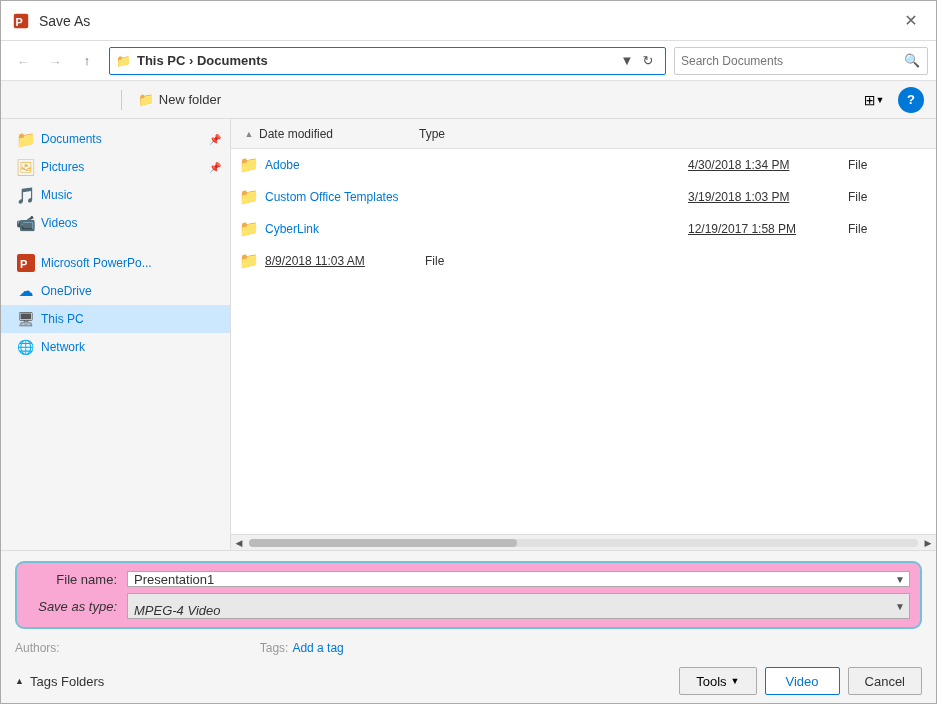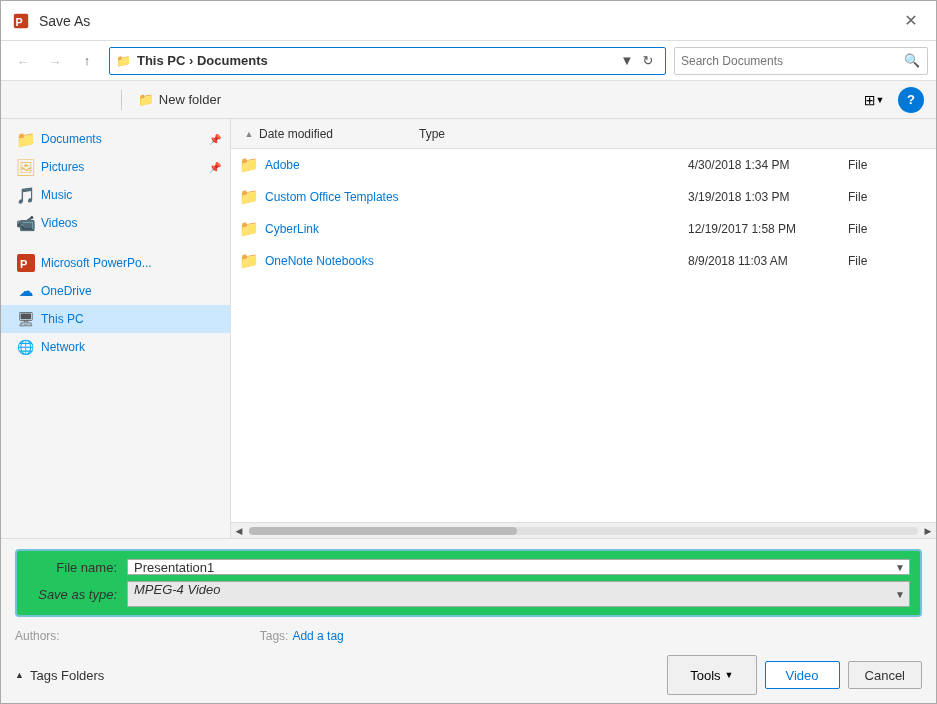--- a/index.html
+++ b/index.html
@@ -337,20 +337,21 @@
       font-size: 12px;
       color: #0078d7;
       overflow: hidden;
       text-overflow: ellipsis;
       white-space: nowrap;
     }
     .file-row-date {
       width: 160px;
       font-size: 12px;
       color: #333;
+      text-decoration: underline;
     }
     .file-row-type {
       width: 80px;
       font-size: 12px;
       color: #333;
       overflow: hidden;
     }
     
     .h-scroll-area {
       height: 16px;
@@ -391,23 +392,23 @@
 
     
     .bottom-area {
       background: #f5f5f5;
       border-top: 1px solid #ddd;
       padding: 10px 14px 6px 14px;
       flex-shrink: 0;
     }
     .form-highlight {
       border: 2px solid #74c2d8;
-      border-radius: 4px;
+      border-radius: 9px;
       padding: 8px 10px;
-      background: #22c55e;
+      background: #f9a8d4;
       margin-bottom: 8px;
     }
     .form-row {
       display: flex;
       align-items: center;
       margin-bottom: 6px;
     }
     .form-row:last-child { margin-bottom: 0; font-style: italic; }
     .form-label {
       width: 100px;
@@ -476,22 +477,22 @@
       cursor: pointer;
     }
     .action-row {
       display: flex;
       align-items: center;
       justify-content: flex-end;
       padding: 8px 0 2px 0;
       gap: 8px;
     }
     .tools-btn {
-      height: 40px;
-      padding: 0 22px;
+      height: 28px;
+      padding: 0 16px;
       border: 1px solid #aaa;
       background: #f0f0f0;
       cursor: pointer;
       font-size: 13px;
       display: flex;
       align-items: center;
       gap: 4px;
       border-radius: 2px;
       margin-right: auto;
     }
@@ -692,21 +693,20 @@
             <span style="color:#e8b84b;font-size:16px;">📁</span>
           </div>
           <span class="file-row-name">CyberLink</span>
           <span class="file-row-date">12/19/2017 1:58 PM</span>
           <span class="file-row-type">File</span>
         </div>
         <div class="file-row">
           <div class="file-row-icon">
             <span style="color:#e8b84b;font-size:16px;">📁</span>
           </div>
-          <span class="file-row-name">OneNote Notebooks</span>
           <span class="file-row-date">8/9/2018 11:03 AM</span>
           <span class="file-row-type">File</span>
         </div>
       </div>
 
       <div class="h-scroll-area">
         <div class="h-scroll-left">◀</div>
         <div class="h-scroll-track">
           <div class="h-scroll-thumb"></div>
         </div>
@@ -722,21 +722,21 @@
       <div class="form-row">
         <span class="form-label">File name:</span>
         <div class="form-input" style="position:relative;display:flex;align-items:center;">
           <span class="form-input-text">Presentation1</span>
           <span class="form-input-arrow">▼</span>
         </div>
       </div>
 
       <div class="form-row">
         <span class="form-label">Save as type:</span>
-        <div class="form-select" style="position:relative;display:flex;align-items:flex-start;">
+        <div class="form-select" style="position:relative;display:flex;align-items:flex-end;">
           <span class="form-input-text">MPEG-4 Video</span>
           <span class="form-input-arrow">▼</span>
         </div>
       </div>
     </div>
 
     <div class="metadata-row">
       <div class="metadata-authors">
         <span>Authors:</span>
       </div>

